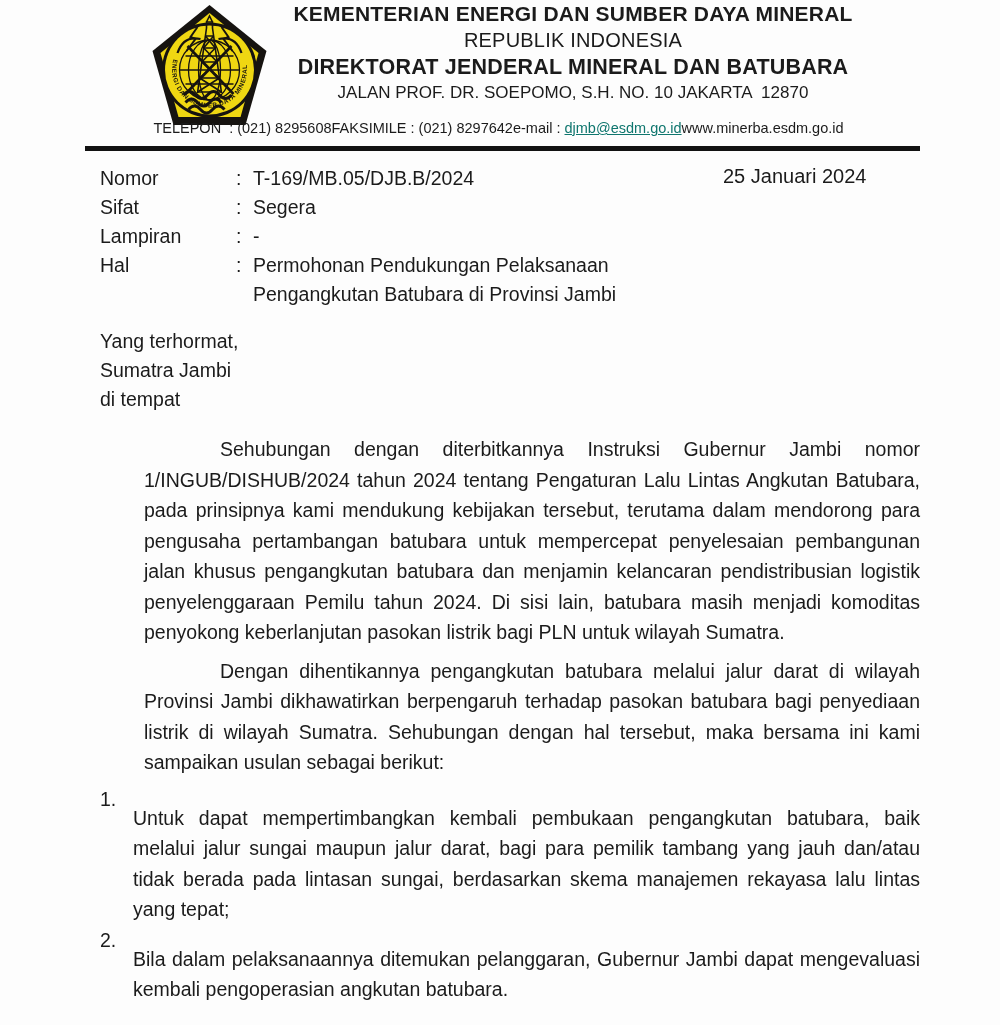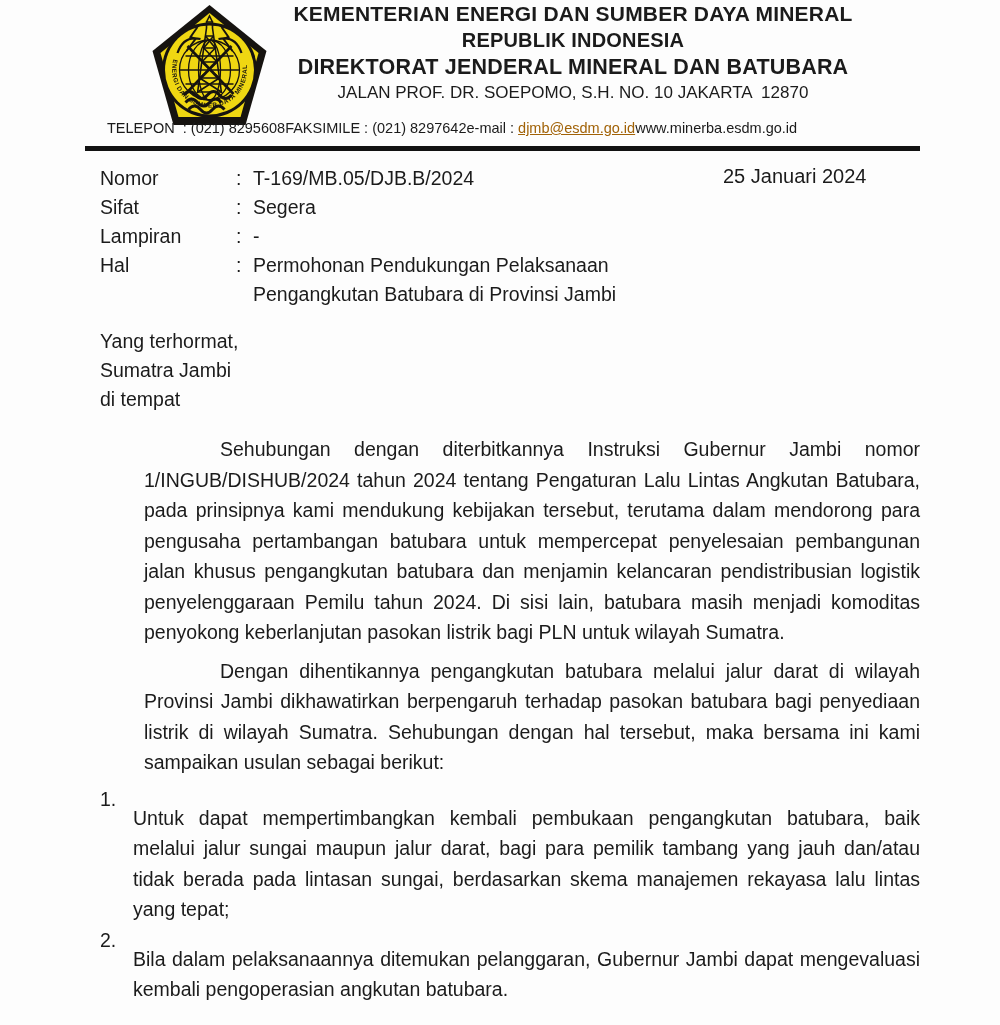--- a/index.html
+++ b/index.html
@@ -9,29 +9,29 @@
     color:#1b1b1b;
     font-family:"Liberation Sans", sans-serif;
     overflow:hidden;
   }
   
   .letterhead { position:relative; height:146px; }
   .logo-wrap { position:absolute; left:147px; top:4px; width:125px; height:124px; }
   .logo-wrap svg { width:100%; height:100%; display:block; }
   .lh-text { position:absolute; left:276px; width:594px; top:0; text-align:center; }
   .lh-ministry    { font-size:21px;  font-weight:bold; line-height:27px; letter-spacing:.2px; }
-  .lh-republic    { font-size:20px;  font-weight:bold; line-height:26px; letter-spacing:.2px; }
+  .lh-republic    { font-size:20px;  font-weight:normal; line-height:26px; letter-spacing:.2px; }
   .lh-directorate { font-size:21.5px;font-weight:bold; line-height:28px; letter-spacing:.2px; }
   .lh-address     { font-size:17px;  font-weight:normal; line-height:24px; white-space:pre; }
   .lh-contact {
     position:absolute; left:107px; right:110px; top:120px;
-    display:flex; justify-content:flex-start;
+    display:flex; justify-content:center;
     font-size:14.5px; white-space:pre;
   }
-  .email-link { text-decoration:underline; color:#a16207; }
+  .email-link { text-decoration:underline; color:#0f766e; }
   .rule {
     margin:0 80px 0 85px; height:3px;
     border-top:2.5px solid #121212;
     border-bottom:3px solid #121212;
   }
   
   .content { margin:13px 80px 0 100px; width:820px; }
   .meta { position:relative; font-size:19.5px; line-height:29px; }
   .meta-row { display:flex; }
   .meta-label { width:136px; flex:none; }

